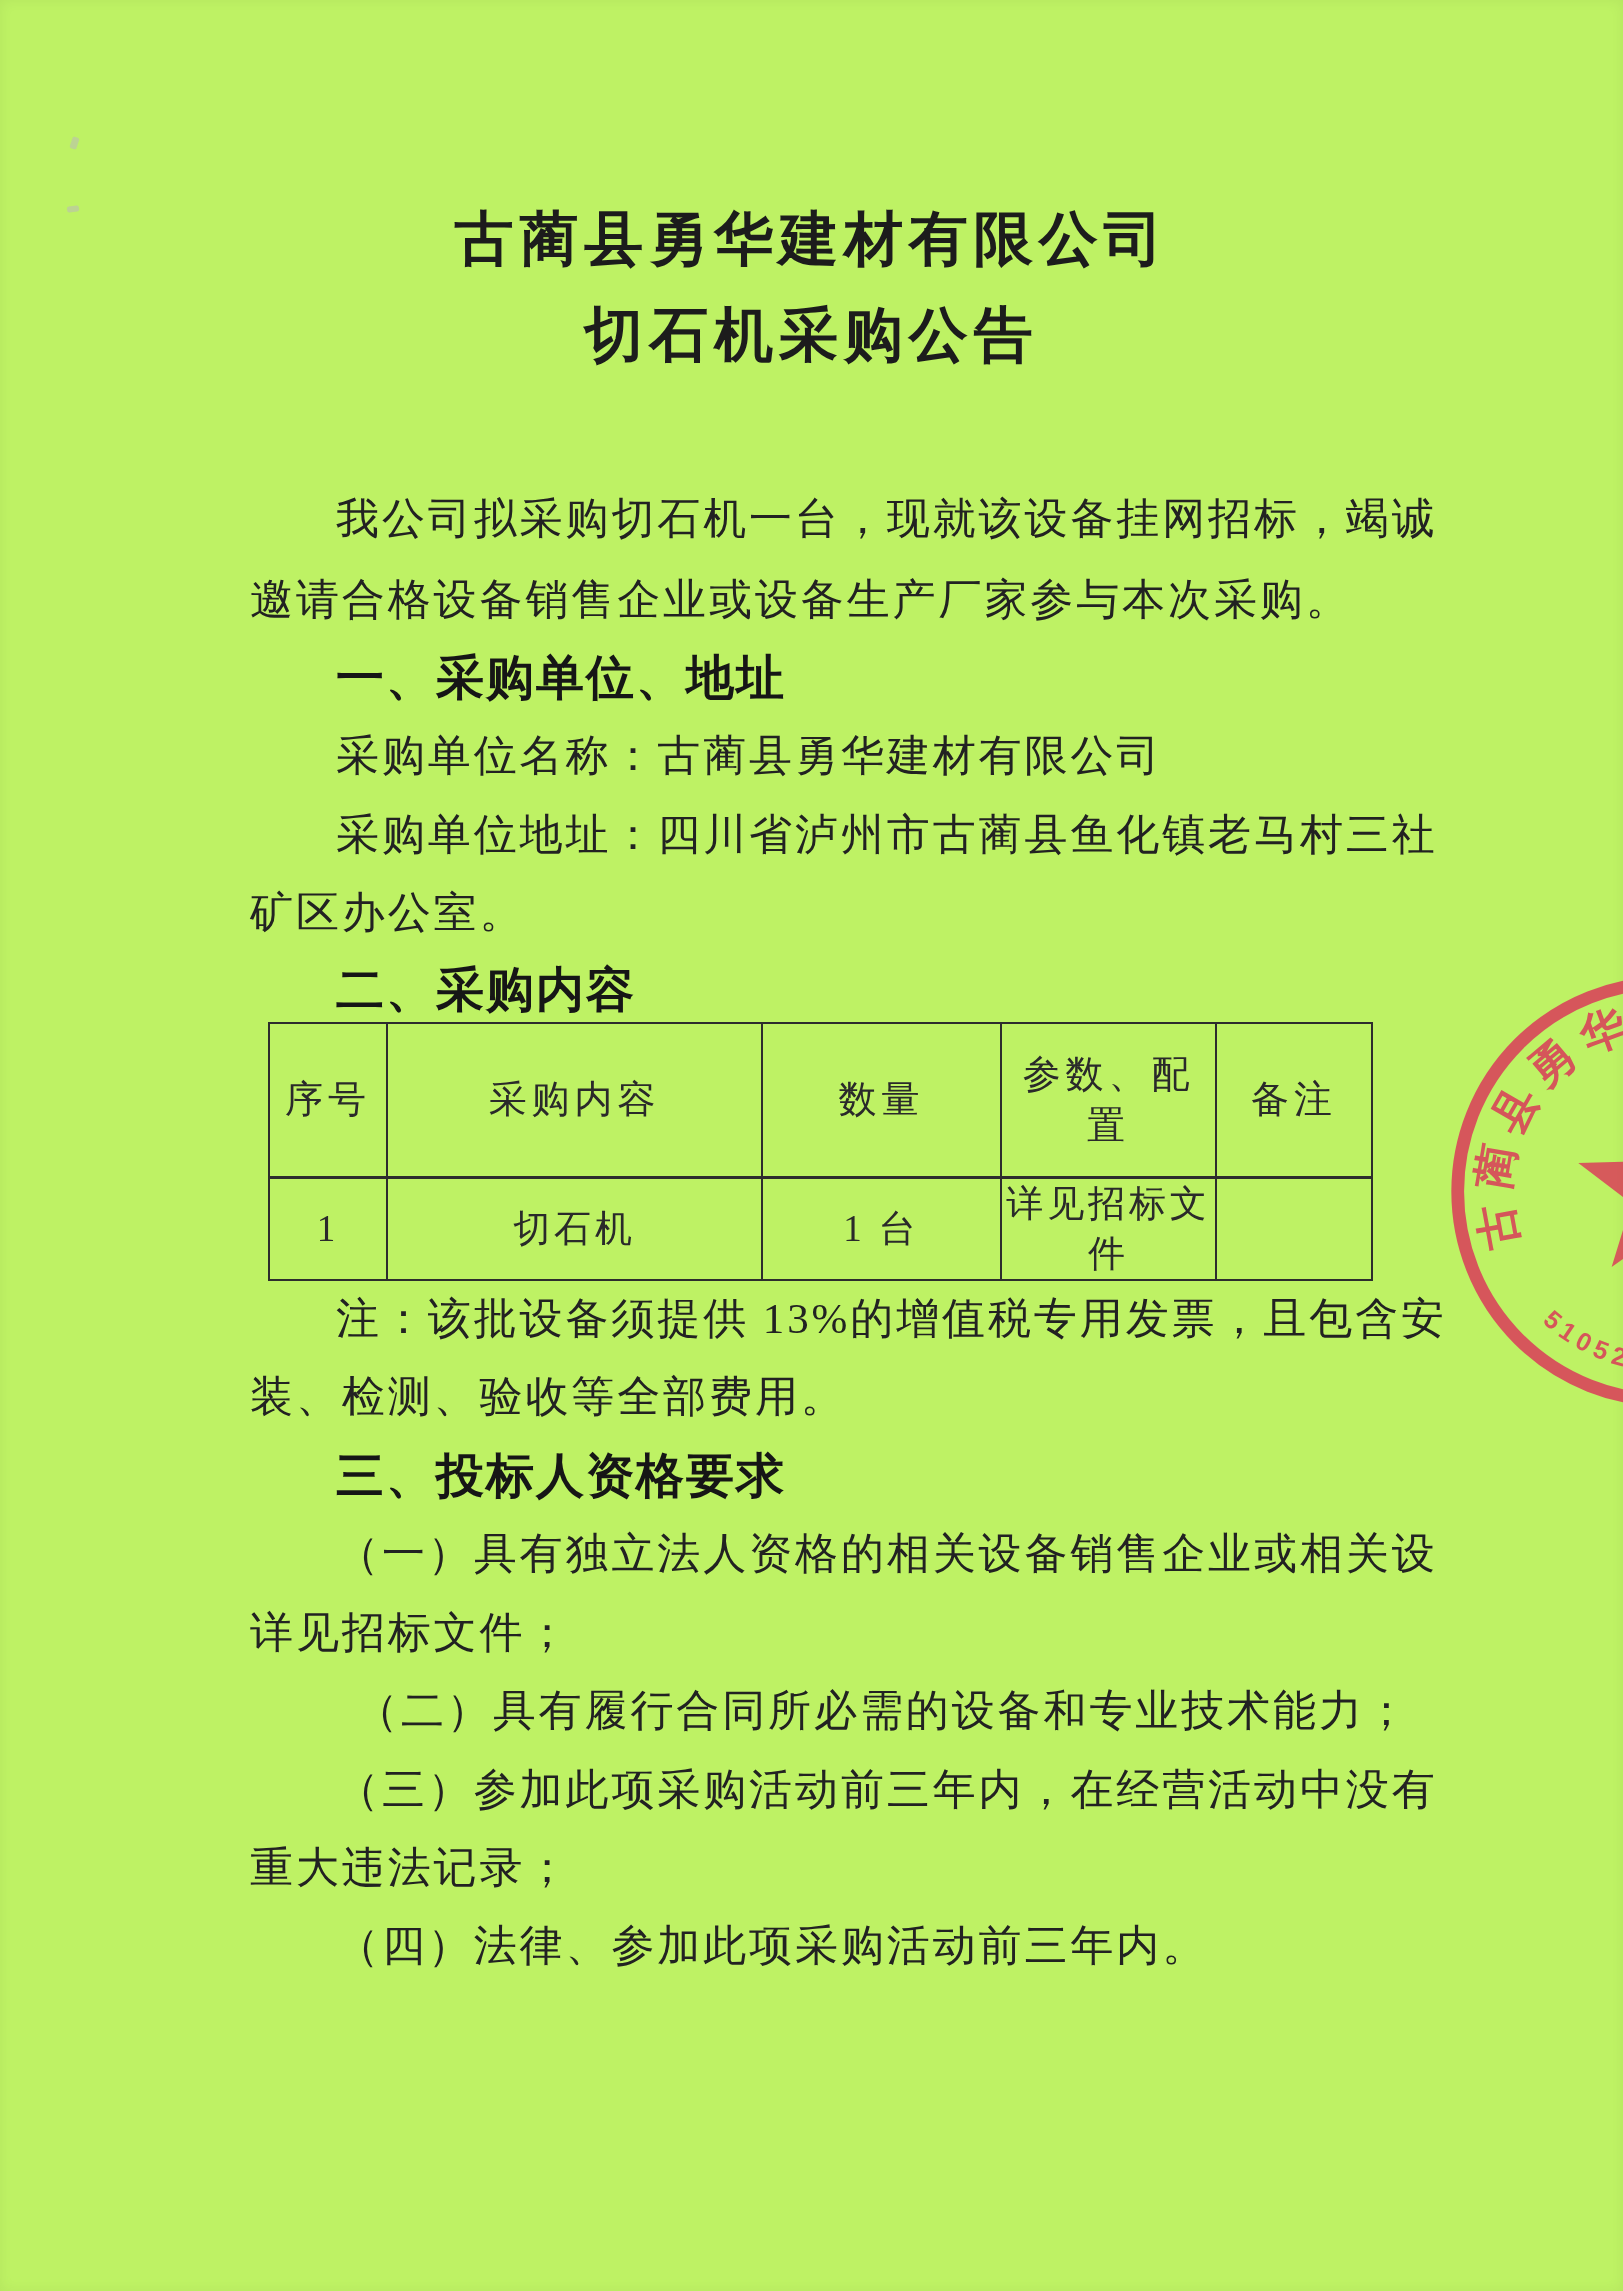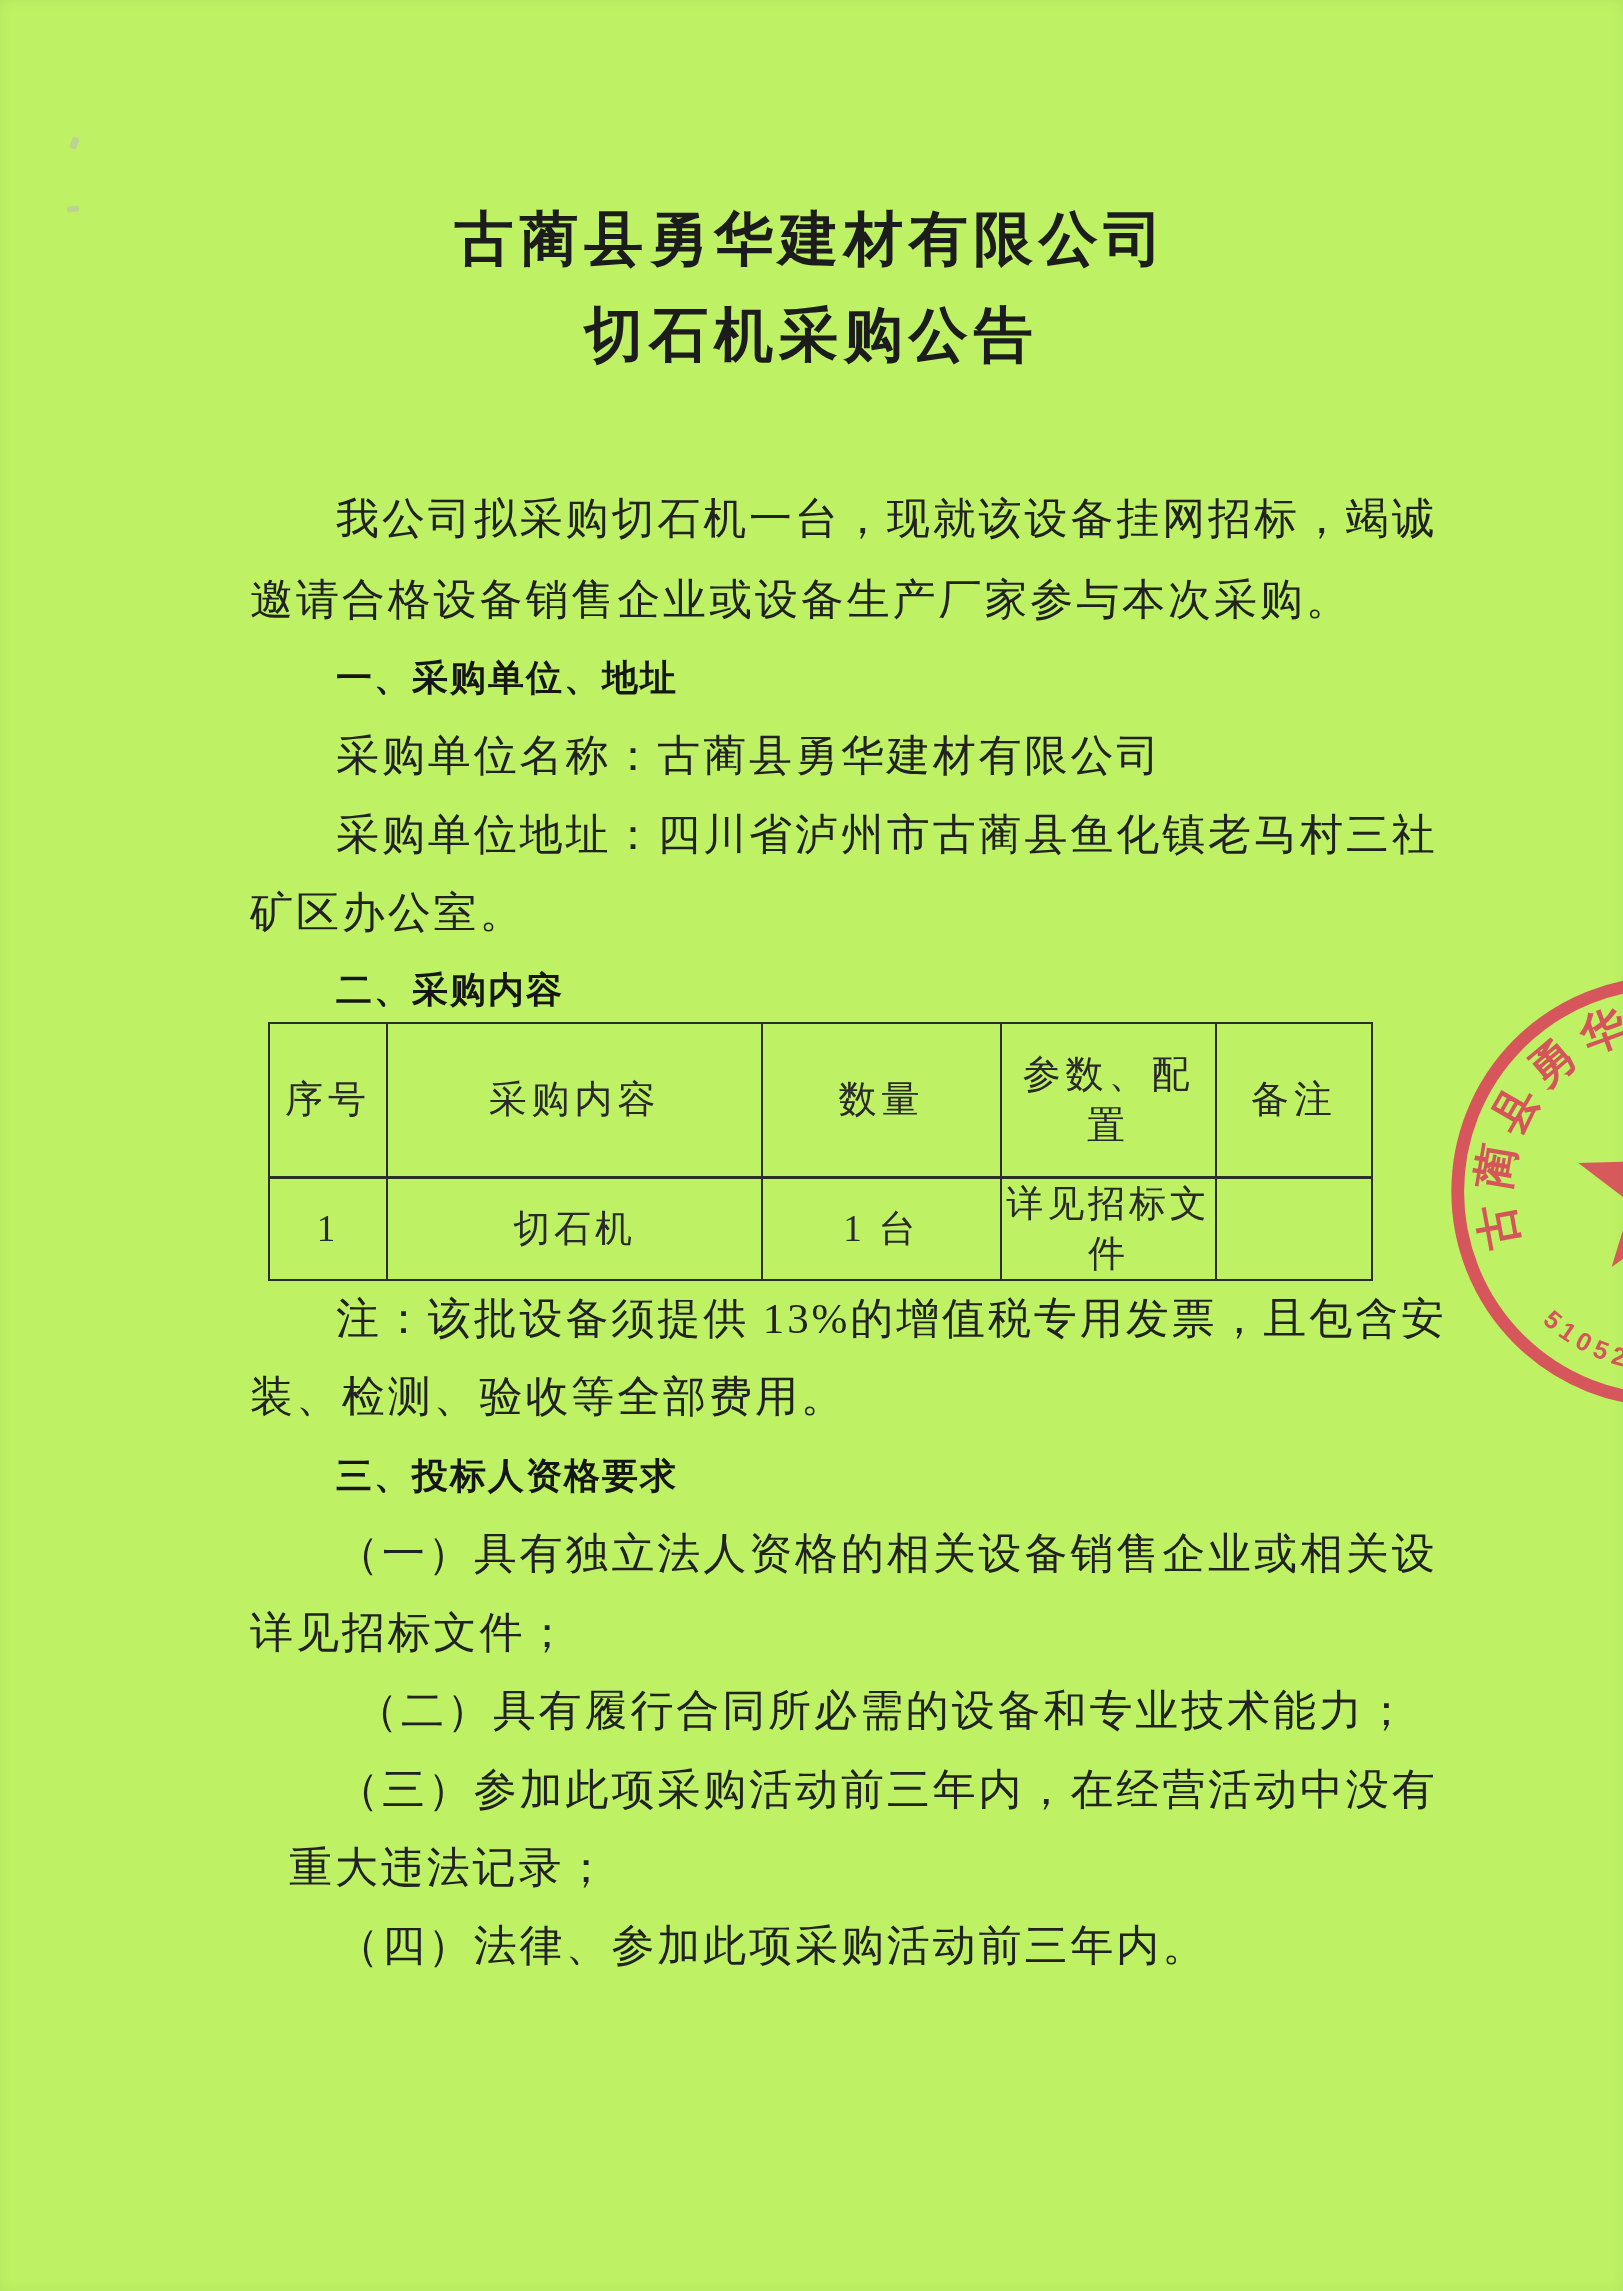--- a/index.html
+++ b/index.html
@@ -31,21 +31,21 @@
     font-weight:bold;
     font-size:59px;
     color:#1c1c1c;
     letter-spacing:5.9px;
     height:94px;line-height:94px;
     white-space:nowrap;
   }
   .heading{
     font-family:"Liberation Sans", sans-serif;
     font-weight:bold;
-    font-size:36px;
+    font-size:48px;
     color:#161616;
     letter-spacing:2px;
   }
   .indent{left:336px;}
   .flush{left:250px;}
 
   .doc-table{
     position:absolute;left:268px;top:1022px;
     border-collapse:collapse;
     table-layout:fixed;
@@ -125,21 +125,21 @@
     </table>
 
   <div class="line indent" style="top:1280px;">注：该批设备须提供 13%的增值税专用发票，且包含安</div>
   <div class="line flush" style="top:1358px;">装、检测、验收等全部费用。</div>
 
   <div class="line heading indent" style="top:1437px;">三、投标人资格要求</div>
   <div class="line indent" style="top:1515px;">（一）具有独立法人资格的相关设备销售企业或相关设</div>
   <div class="line flush" style="top:1594px;">详见招标文件；</div>
   <div class="line indent" style="top:1672px;margin-left:19px;">（二）具有履行合同所必需的设备和专业技术能力；</div>
   <div class="line indent" style="top:1751px;">（三）参加此项采购活动前三年内，在经营活动中没有</div>
-  <div class="line flush" style="top:1829px;margin-left:39px;">重大违法记录；</div>
+  <div class="line flush" style="top:1829px;">重大违法记录；</div>
   <div class="line indent" style="top:1907px;">（四）法律、参加此项采购活动前三年内。</div>
 
 
   <div class="seal-clip">
     <svg width="451" height="451" viewBox="0 0 460 460">
       <g fill="none" stroke="#d8495a" opacity="0.92">
         <circle cx="228" cy="228" r="213" stroke-width="13"></circle>
       </g>
       <polygon points="228,133 250,197 318,199 264,240 284,305 228,266 172,305 192,240 138,199 206,197" fill="#d8495a" opacity="0.9"></polygon>
       <defs>

